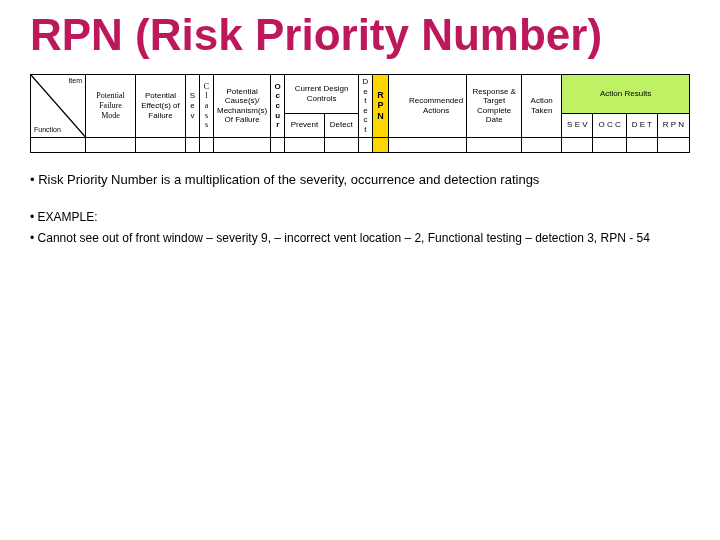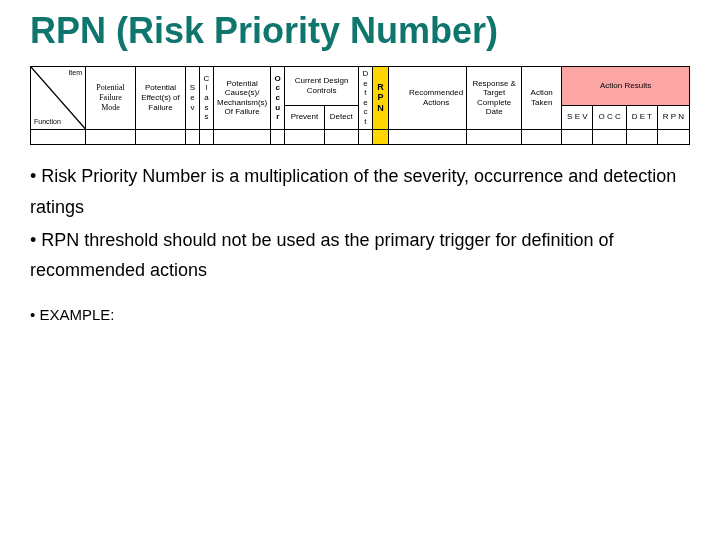--- a/index.html
+++ b/index.html
@@ -6,25 +6,25 @@
     body {
       background: #ffffff;
       font-family: Arial, sans-serif;
       width: 720px;
       height: 540px;
       overflow: hidden;
       padding: 10px 30px 20px 30px;
     }
 
     h1 {
-      font-size: 36px;
+      font-size: 44px;
       font-weight: bold;
       text-align: left;
       margin-bottom: 14px;
-      color: #0f766e;
+      color: #be185d;
       letter-spacing: 0;
     }
 
     .table-wrapper {
       width: 100%;
       margin-bottom: 16px;
     }
 
     table {
       border-collapse: collapse;
@@ -68,37 +68,37 @@
       font-size: 7px;
     }
 
     .rpn-cell {
       background: #ffd700;
       font-weight: bold;
       font-size: 9px;
     }
 
     .action-results-header {
-      background: #fca5a5;
+      background: #bef264;
     }
 
     .bullet-section {
       margin-top: 8px;
-      font-size: 18px;
+      font-size: 13px;
       line-height: 1.7;
       color: #000;
     }
 
     .bullet-section p {
       margin-bottom: 2px;
     }
 
     .example-section {
       margin-top: 16px;
-      font-size: 15px;
+      font-size: 12px;
       line-height: 1.7;
       color: #000;
     }
   </style>
 </head>
 <body>
 
 <h1>RPN (Risk Priority Number)</h1>
 
 <div class="table-wrapper">
@@ -108,21 +108,21 @@
         <td rowspan="2" class="diagonal-cell" style="width:55px; height:38px; position:relative;">
           <svg viewBox="0 0 55 38" preserveAspectRatio="none">
             <line x1="0" y1="0" x2="55" y2="38" stroke="#000" stroke-width="1"></line>
           </svg>
           <span class="diagonal-top">Item</span>
           <span class="diagonal-bottom">Function</span>
         </td>
         <td rowspan="2" style="width:50px;font-family:Liberation Serif, serif;">Potential Failure Mode</td>
         <td rowspan="2" style="width:50px;">Potential Effect(s) of Failure</td>
         <td rowspan="2" style="width:14px;">S e v</td>
-        <td rowspan="2" style="width:14px;">C l a s s</td>
+        <td rowspan="2" style="width:14px;font-family:Liberation Serif, serif;">C l a s s</td>
         <td rowspan="2" style="width:55px;">Potential Cause(s)/ Mechanism(s) Of Failure</td>
         <td rowspan="2" style="width:14px;font-weight:bold;">O c c u r</td>
         <td colspan="2" style="width:60px;margin-top:28px;">Current Design Controls</td>
         <td rowspan="2" style="width:14px;">D e t e c t</td>
         <td rowspan="2" class="rpn-cell" style="width:16px;">R P N</td>
         <td rowspan="2" style="width:55px;padding-left:20px;">Recommended Actions</td>
         <td rowspan="2" style="width:55px;margin-left:34px;">Response &amp; Target Complete Date</td>
         <td rowspan="2" style="width:40px;text-align:center;">Action Taken</td>
         <td colspan="4" class="action-results-header">Action Results</td>
       </tr>
@@ -155,18 +155,18 @@
         <td>&nbsp;</td>
         <td>&nbsp;</td>
         <td>&nbsp;</td>
       </tr>
     </tbody>
   </table>
 </div>
 
 <div class="bullet-section">
   <p>• <span>Risk Priority Number is a multiplication of the severity, occurrence and detection ratings</span></p>
-  <p>• <span>RPN threshold should not be used as the primary trigger     for definition of recommended actions</span></p>
 </div>
 
 <div class="example-section">
   <p>• <span>EXAMPLE:</span></p>
+  <p>• <span>Cannot see out of front window – severity 9, – incorrect     vent location – 2, Functional testing – detection 3, RPN -  54</span></p>
 </div>
 
 </body></html>

